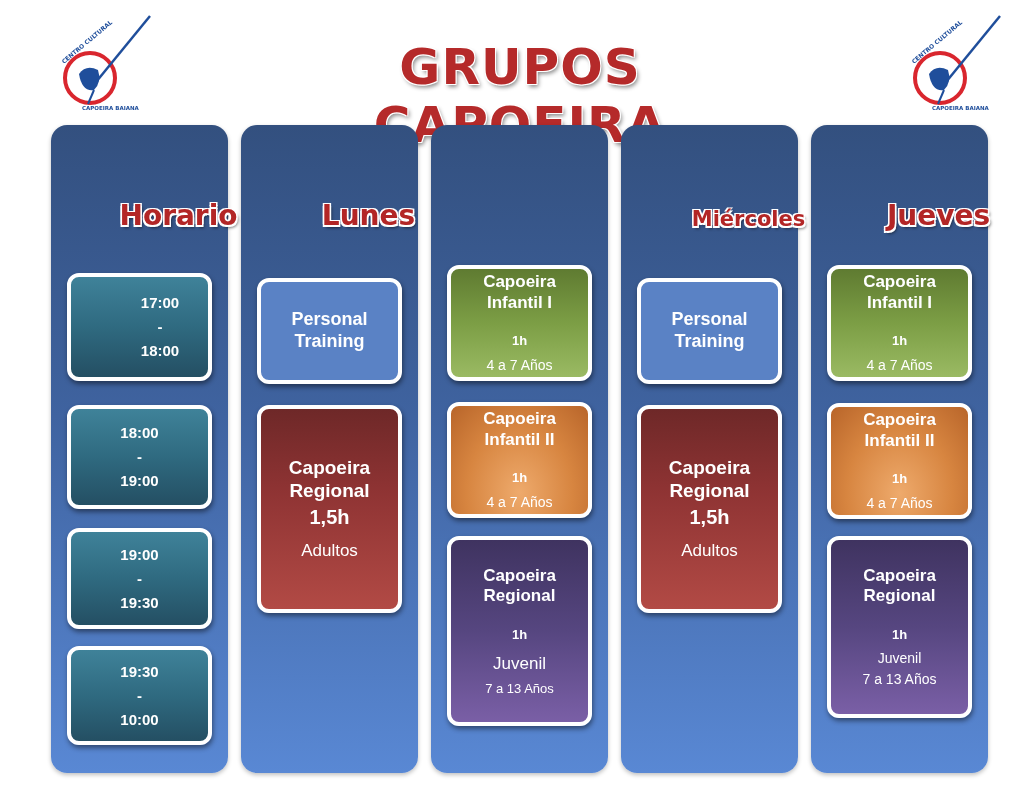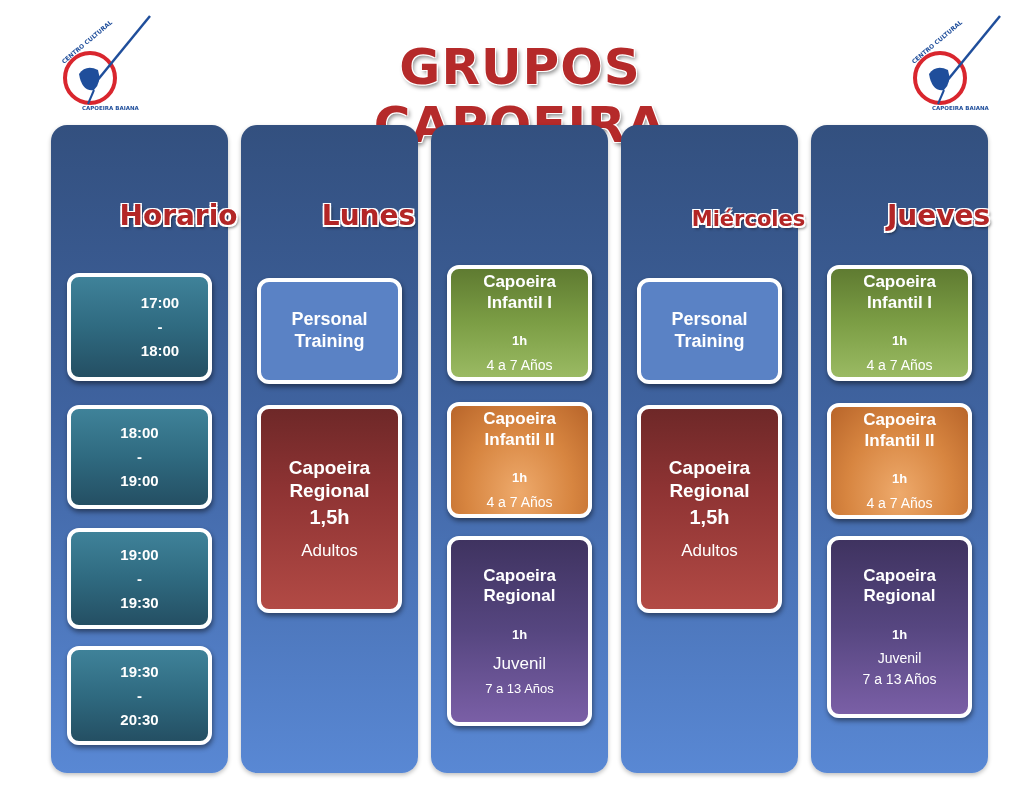--- a/index.html
+++ b/index.html
@@ -87,21 +87,21 @@
     <span class="ln">19:00</span>
   </div>
   <div class="card time" style="left:16px; top:403px; width:145px; height:101px;">
     <span class="ln">19:00</span>
     <span class="ln">-</span>
     <span class="ln">19:30</span>
   </div>
   <div class="card time" style="left:16px; top:521px; width:145px; height:99px;">
     <span class="ln">19:30</span>
     <span class="ln">-</span>
-    <span class="ln">20:30</span>
+    <span class="ln">10:00</span>
   </div>
 </div>
 
 <div class="col" style="left:241px;">
   <div class="col-head">Lunes</div>
   <div class="card pt" style="left:16px; top:153px; width:145px; height:106px;">
     <span class="ln">Personal</span>
     <span class="ln">Training</span>
   </div>
   <div class="card red" style="left:16px; top:280px; width:145px; height:208px;">

